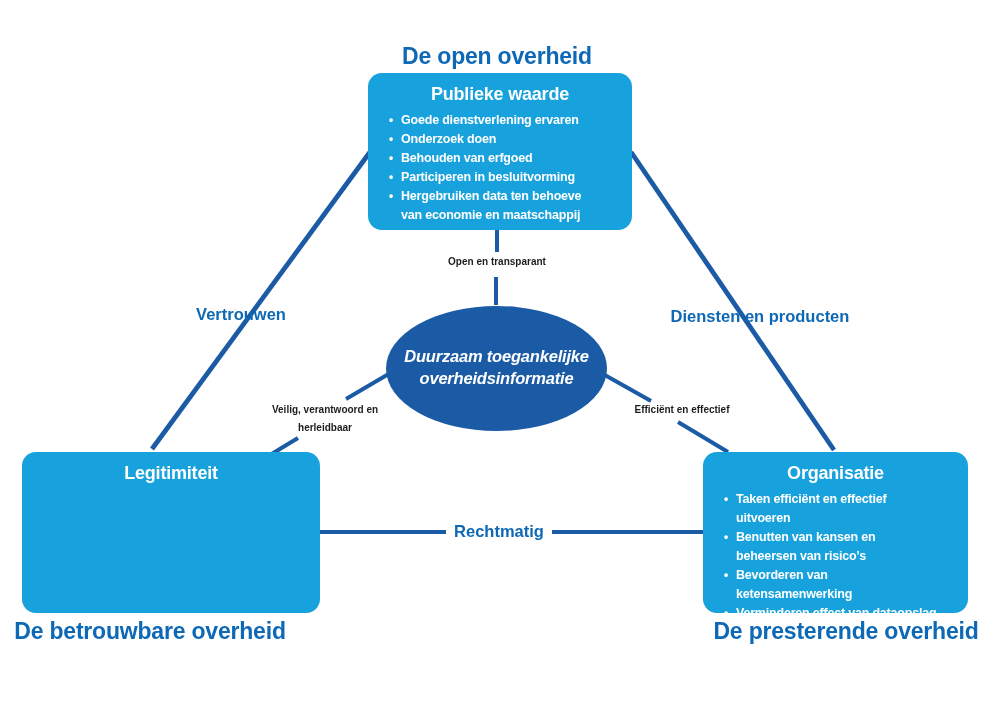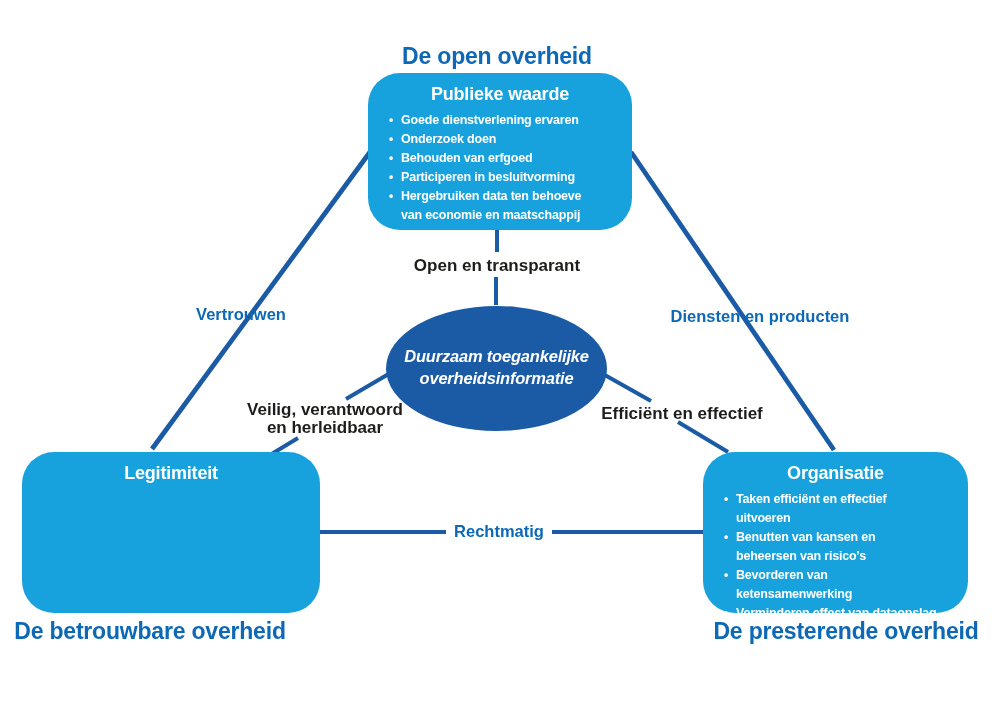--- a/index.html
+++ b/index.html
@@ -41,35 +41,35 @@
     transform: translateX(-50%);
     color: var(--heading-blue);
     font-size: 16.5px;
     font-weight: bold;
     white-space: nowrap;
   }
   .edge-label-black {
     position: absolute;
     transform: translateX(-50%);
     color: var(--label-black);
-    font-size: 17px;
+    font-size: 10px;
     font-weight: bold;
     white-space: nowrap;
     text-align: center;
   }
   .edge-label-black.wrap {
     white-space: normal;
     width: 160px;
     line-height: 18px;
   }
 
   .box {
     position: absolute;
     background: var(--box-fill);
-    border-radius: 32px;
+    border-radius: 14px;
     color: #ffffff;
   }
   .box-top   { left: 368px; top: 73px;  width: 264px; height: 157px; }
   .box-left  { left: 22px;  top: 452px; width: 298px; height: 161px; }
   .box-right { left: 703px; top: 452px; width: 265px; height: 161px; }
   .box-title {
     padding-top: 9px;
     text-align: center;
     font-size: 18px;
     font-weight: bold;

